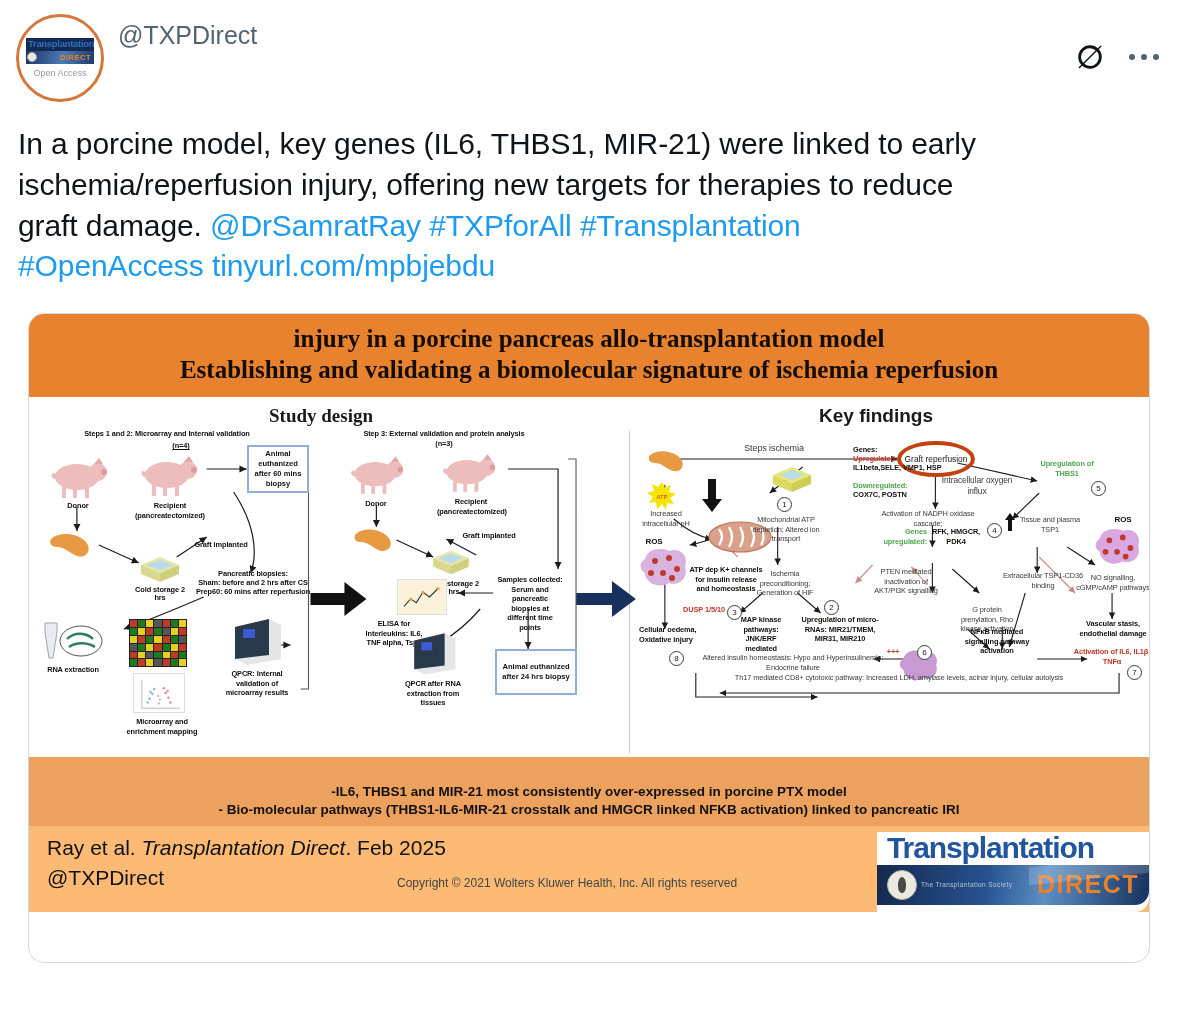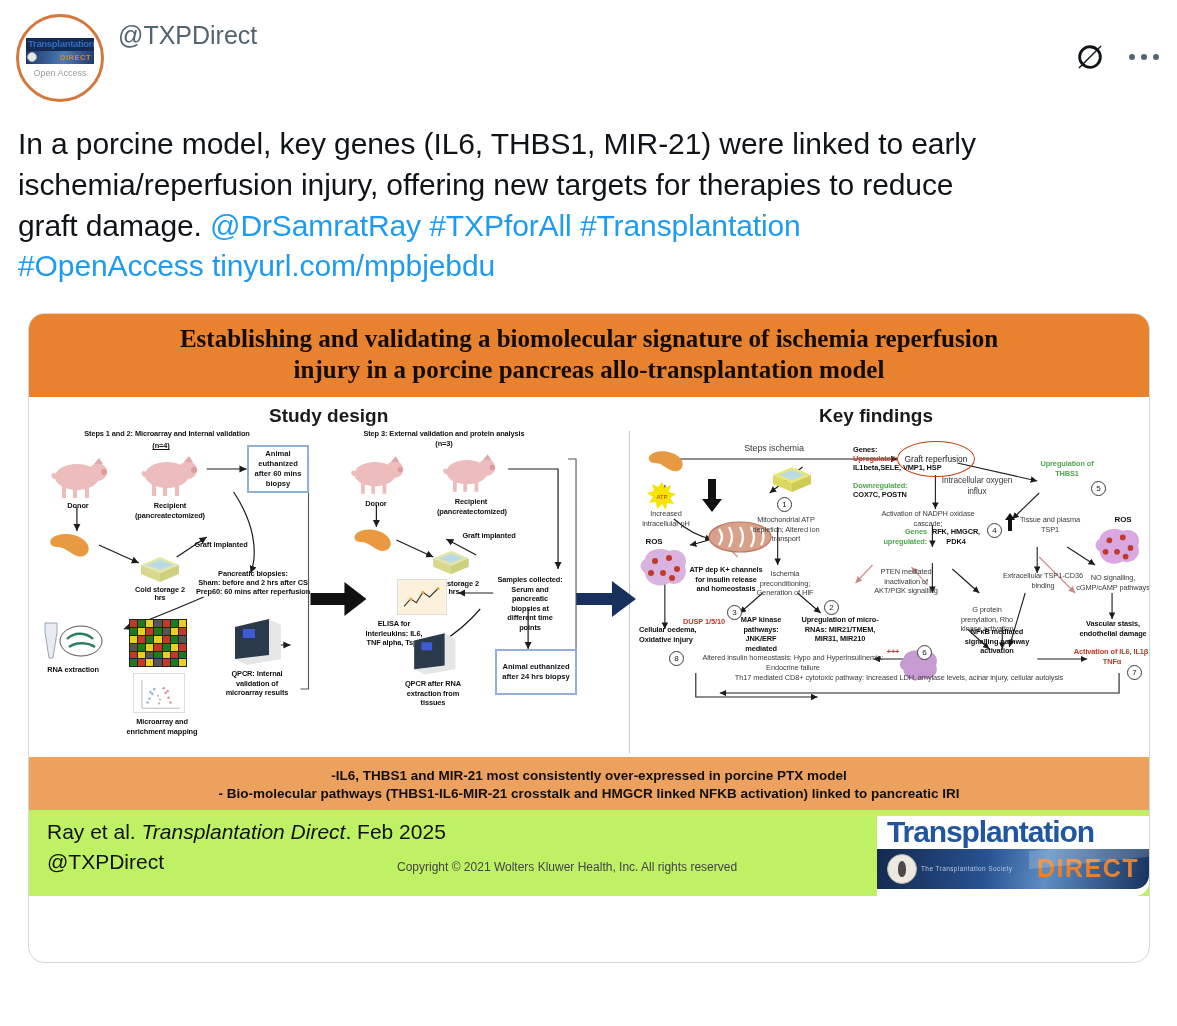--- a/index.html
+++ b/index.html
@@ -63,21 +63,21 @@
   .fig-banner {
     background: #e8822e; padding: 10px 40px 12px 40px; text-align: center;
   }
   .fig-banner .t {
     font-family: "Liberation Serif", serif; font-weight: bold;
     font-size: 25px; line-height: 1.22; color: #140d06;
   }
 
   .panels { position: relative; height: 360px; background: #fff; }
   .panel-title { position: absolute; font-size: 19px; font-weight: bold; color: #1a1a1a; }
-  #pt-study { left: 240px; top: 8px; }
+  #pt-study { left: 240px; top: 8px; font-family: Liberation Serif, serif; }
   #pt-key { left: 790px; top: 8px; }
 
   .divider { position: absolute; top: 34px; bottom: 4px; width: 1px; background: #c8c8c8; }
 
   .lbl { position: absolute; font-size: 7.4px; font-weight: bold; color: #10100f;
          text-align: center; line-height: 1.28; letter-spacing: -0.1px; }
   .lbl.red { color: #c0392b; }
   .lbl.grn { color: #4ea64e; }
   .lbl.lt { color: #3a3a3a; font-weight: normal; }
 
@@ -109,24 +109,24 @@
   .heatmap i { display: block; }
 
   .volcano {
     position: absolute; background: #fff; border: 1px solid #ddd;
   }
 
   .concl {
     background: #eda15f; text-align: center; padding: 7px 10px 9px 10px;
   }
   .concl .c1 { font-weight: bold; font-size: 15px; color: #11100e; }
-  .concl .c2 { font-weight: bold; font-size: 13.5px; color: #11100e; margin-top: 4px; }
+  .concl .c2 { font-weight: bold; font-size: 13.5px; color: #11100e; margin-top: 20px; }
   .concl .c3 { font-weight: bold; font-size: 13.5px; color: #11100e; margin-top: 3px; }
 
-  .fig-foot { position: relative; height: 86px; background: #bef264; }
+  .fig-foot { position: relative; height: 86px; background: #fdba74; }
   .cite { position: absolute; left: 18px; top: 10px; font-size: 21px; color: #111; }
   .cite .ital { font-style: italic; }
   .cite2 { position: absolute; left: 18px; top: 40px; font-size: 21px; color: #111; }
   .copyr { position: absolute; left: 330px; top: 50px; font-size: 12px; color: #444; margin-left: 38px; }
 
   .logo-box {
     position: absolute; right: 0; top: 6px; width: 272px; height: 80px;
     background: #fff; border-bottom-right-radius: 14px; overflow: hidden;
   }
   .logo-top {
@@ -197,22 +197,22 @@
     <span class="lnk">#TXPforAll</span>
     <span class="lnk">#Transplantation</span><br>
     <span class="lnk">#OpenAccess</span>
     <span class="lnk">tinyurl.com/mpbjebdu</span>
   </div>
 </div>
 
 <div class="figure">
 
   <div class="fig-banner">
+    <div class="t">injury in a porcine pancreas allo-transplantation model</div>
     <div class="t">Establishing and validating a biomolecular signature of ischemia reperfusion</div>
-    <div class="t">injury in a porcine pancreas allo-transplantation model</div>
   </div>
 
   <div class="panels">
 
     <div class="panel-title" id="pt-study">Study design</div>
     <div class="panel-title" id="pt-key">Key findings</div>
     <div class="divider" style="left:600px"></div>
 
     <svg class="arrowsvg" viewBox="0 0 1122 360" preserveAspectRatio="none">
       <defs>
@@ -284,21 +284,21 @@
       </g>
       <g stroke="#c98a85" stroke-width="1.1" fill="none" marker-end="url(#ahr)">
         <line x1="710" y1="160" x2="690" y2="140"></line>
         <line x1="900" y1="188" x2="884" y2="170"></line>
         <line x1="845" y1="168" x2="828" y2="186"></line>
         <line x1="1012" y1="160" x2="1048" y2="196"></line>
       </g>
     </svg>
 
     <div class="lbl" style="left:20px; top:32px; width:236px;">Steps 1 and 2: Microarray and Internal validation</div>
-    <div class="lbl" style="left:92px; top:44px; width:80px;text-decoration:underline;">(n=4)</div>
+    <div class="lbl" style="left:112px; top:44px; width:80px;text-decoration:underline;">(n=4)</div>
 
     <svg class="pig" style="left:18px; top:58px;" width="62" height="48" viewBox="0 0 62 48">
       <ellipse cx="30" cy="22" rx="22" ry="13" fill="#edbcbc"></ellipse>
       <circle cx="51" cy="17" r="9" fill="#edbcbc"></circle>
       <path d="M47 9 l5 -6 4 6z" fill="#e3a8a8"></path>
       <circle cx="57" cy="17" r="3" fill="#e09a9a"></circle>
       <rect x="15" y="32" width="4" height="11" fill="#edbcbc"></rect>
       <rect x="26" y="32" width="4" height="11" fill="#edbcbc"></rect>
       <rect x="38" y="32" width="4" height="11" fill="#edbcbc"></rect>
       <path d="M9 19 C3 15 3 25 9 24" fill="#edbcbc"></path>
@@ -492,21 +492,21 @@
     </svg>
     <div class="lbl lt" style="left:700px; top:46px; width:90px; font-size:9px;">Steps ischemia</div>
 
     <svg class="dish" style="left:740px; top:68px;" width="46" height="30" viewBox="0 0 46 30">
       <path d="M4 10 L23 2 L42 10 L23 18z" fill="#e8e879"></path>
       <path d="M4 10 L4 19 L23 27 L23 18z" fill="#dbd95f"></path>
       <path d="M42 10 L42 19 L23 27 L23 18z" fill="#cfcd55"></path>
       <path d="M10 10 L23 5 L36 10 L23 15z" fill="#b9dbe8"></path>
     </svg>
 
-    <div style="position:absolute; left:868px; top:44px; width:78px; height:36px; border:1px solid #c2410c; border-radius:50%; display:flex; align-items:center; justify-content:center; font-size:8.4px; text-align:center; line-height:1.2; color:#1a1a1a;">Graft reperfusion</div>
+    <div style="position:absolute; left:868px; top:44px; width:78px; height:36px; border:4px solid #c2410c; border-radius:50%; display:flex; align-items:center; justify-content:center; font-size:8.4px; text-align:center; line-height:1.2; color:#1a1a1a;">Graft reperfusion</div>
 
     <svg style="position:absolute; left:616px; top:84px;" width="34" height="30" viewBox="0 0 34 30">
       <path d="M17 1 l3 6 6 -3 -2 7 7 2 -6 4 4 6 -7 -1 -1 7 -4 -6 -5 5 -1 -7 -7 1 4 -6 -6 -4 7 -2 -2 -7 6 3z" fill="#f6e400"></path>
       <text x="17" y="18" font-size="6" text-anchor="middle" fill="#c23b22" font-family="Liberation Sans">ATP</text>
     </svg>
     <div class="lbl lt" style="left:608px; top:112px; width:58px;">Increased intracellular pH</div>
     <svg style="position:absolute; left:672px; top:82px;" width="22" height="34" viewBox="0 0 22 34">
       <path d="M7 0 h8 v20 h6 l-10 13 -10 -13 h6z" fill="#111"></path>
     </svg>
 
@@ -536,21 +536,21 @@
 
     <div class="circnum" style="left:748px; top:100px;">1</div>
     <div class="lbl lt" style="left:718px; top:118px; width:78px;">Mitochondrial ATP depletion; Altered ion transport</div>
 
     <div class="lbl" style="left:660px; top:168px; width:74px;">ATP dep K+ channels for insulin release and homeostasis</div>
     <div class="lbl lt" style="left:716px; top:172px; width:80px;">Ischemia preconditioning; Generation of HIF</div>
 
     <div class="lbl" style="left:610px; top:228px; width:76px; text-align:left;">Cellular oedema, Oxidative injury</div>
 
     <div class="circnum" style="left:698px; top:208px;">3</div>
-    <div class="lbl red" style="left:648px; top:220px; width:54px;">DUSP 1/5/10</div>
+    <div class="lbl red" style="left:648px; top:208px; width:54px;">DUSP 1/5/10</div>
     <div class="lbl" style="left:700px; top:218px; width:64px;">MAP kinase pathways: JNK/ERF mediated</div>
 
     <div class="circnum" style="left:795px; top:203px;">2</div>
     <div class="lbl" style="left:772px; top:218px; width:78px;">Upregulation of micro-RNAs: MIR21/TMEM, MIR31, MIR210</div>
 
     <div class="circnum" style="left:640px; top:254px;">8</div>
     <div class="lbl lt" style="left:666px; top:256px; width:196px;">Altered insulin homeostasis: Hypo and Hyperinsulinemia: Endocrine failure</div>
     <svg class="cell" style="left:868px; top:250px;" width="44" height="38" viewBox="0 0 54 46">
       <path d="M8 14 C10 4 24 2 32 6 C44 2 52 12 48 22 C52 32 42 42 32 38 C22 44 8 38 8 28 C2 24 2 18 8 14z" fill="#c89ad2"></path>
     </svg>

